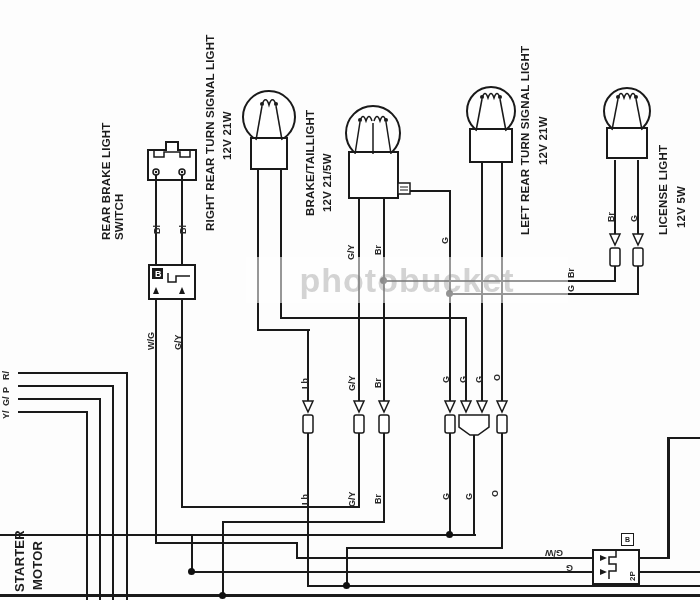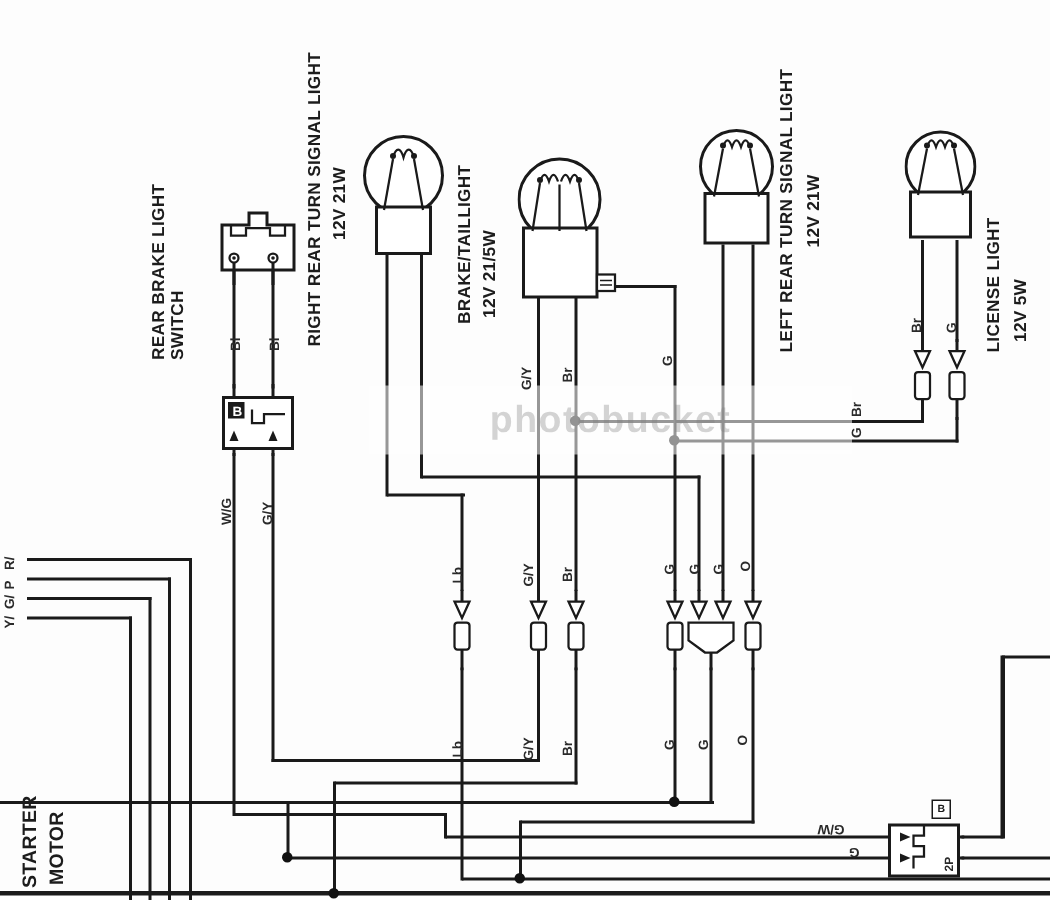--- a/index.html
+++ b/index.html
@@ -11,21 +11,21 @@
   .clab{position:absolute;transform-origin:0 0;transform:rotate(-90deg);white-space:nowrap;
         font-size:11.5px;font-weight:700;color:#1c1c1c;letter-spacing:.2px;z-index:10;}
   .vlab{position:absolute;transform-origin:0 0;transform:rotate(-90deg);white-space:nowrap;
         font-size:9px;font-weight:700;color:#2a2a2a;z-index:10;}
   .r180{position:absolute;transform:rotate(180deg);font-size:9px;font-weight:700;color:#2a2a2a;z-index:10;white-space:nowrap;}
   .cbox{position:absolute;width:11px;height:11px;border:1.5px solid #1a1a1a;font-size:7px;font-weight:700;
         color:#1a1a1a;display:flex;align-items:center;justify-content:center;z-index:10;background:#fff;}
   svg.part{position:absolute;z-index:4;}
   #wm{position:absolute;left:246px;top:257px;width:322px;height:46px;background:rgba(255,255,255,.55);
       display:flex;align-items:center;justify-content:center;z-index:6;}
-  #wm span{font-size:25px;font-weight:700;color:rgba(125,125,125,.33);letter-spacing:1px;}
+  #wm span{font-size:34px;font-weight:700;color:rgba(125,125,125,.33);letter-spacing:1px;}
 </style>
 </head>
 <body>
 
 <div id="canvas">
 
   <div class="wh" style="left:18px;top:372px;width:110px;"></div>
   <div class="wh" style="left:18px;top:385px;width:96px;"></div>
   <div class="wh" style="left:18px;top:398px;width:83px;"></div>
   <div class="wh" style="left:18px;top:411px;width:70px;"></div>

